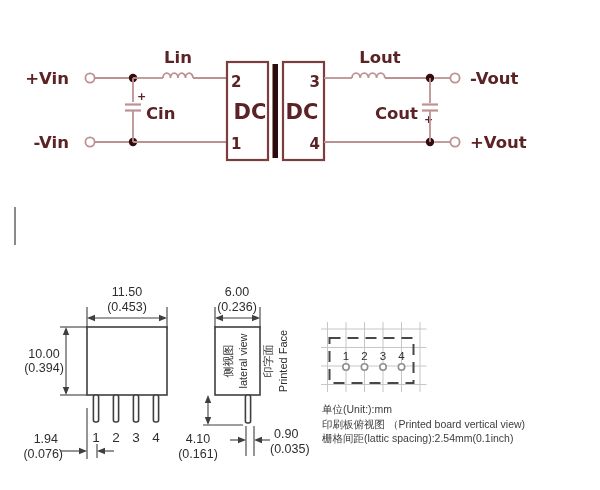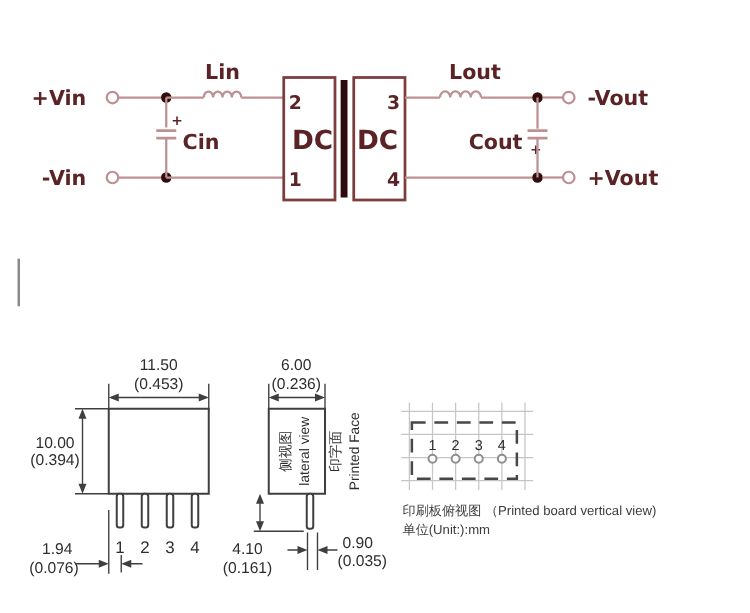--- a/index.html
+++ b/index.html
@@ -204,17 +204,18 @@
       <g>
         <circle cx="346" cy="99" r="3.2" fill="#ffffff" stroke="#8e8e8e" stroke-width="1.6"></circle>
         <circle cx="364.5" cy="99" r="3.2" fill="#ffffff" stroke="#8e8e8e" stroke-width="1.6"></circle>
         <circle cx="383" cy="99" r="3.2" fill="#ffffff" stroke="#8e8e8e" stroke-width="1.6"></circle>
         <circle cx="401.5" cy="99" r="3.2" fill="#ffffff" stroke="#8e8e8e" stroke-width="1.6"></circle>
       </g>
     </g>
   </svg>
 
   <div id="notes">
+    <div>单位(Unit:):mm</div>
     <div>印刷板俯视图 （Printed board vertical view)</div>
-    <div>单位(Unit:):mm</div>
+    <div>栅格间距(lattic spacing):2.54mm(0.1inch)</div>
   </div>
 
 </div>
 
 </body></html>

